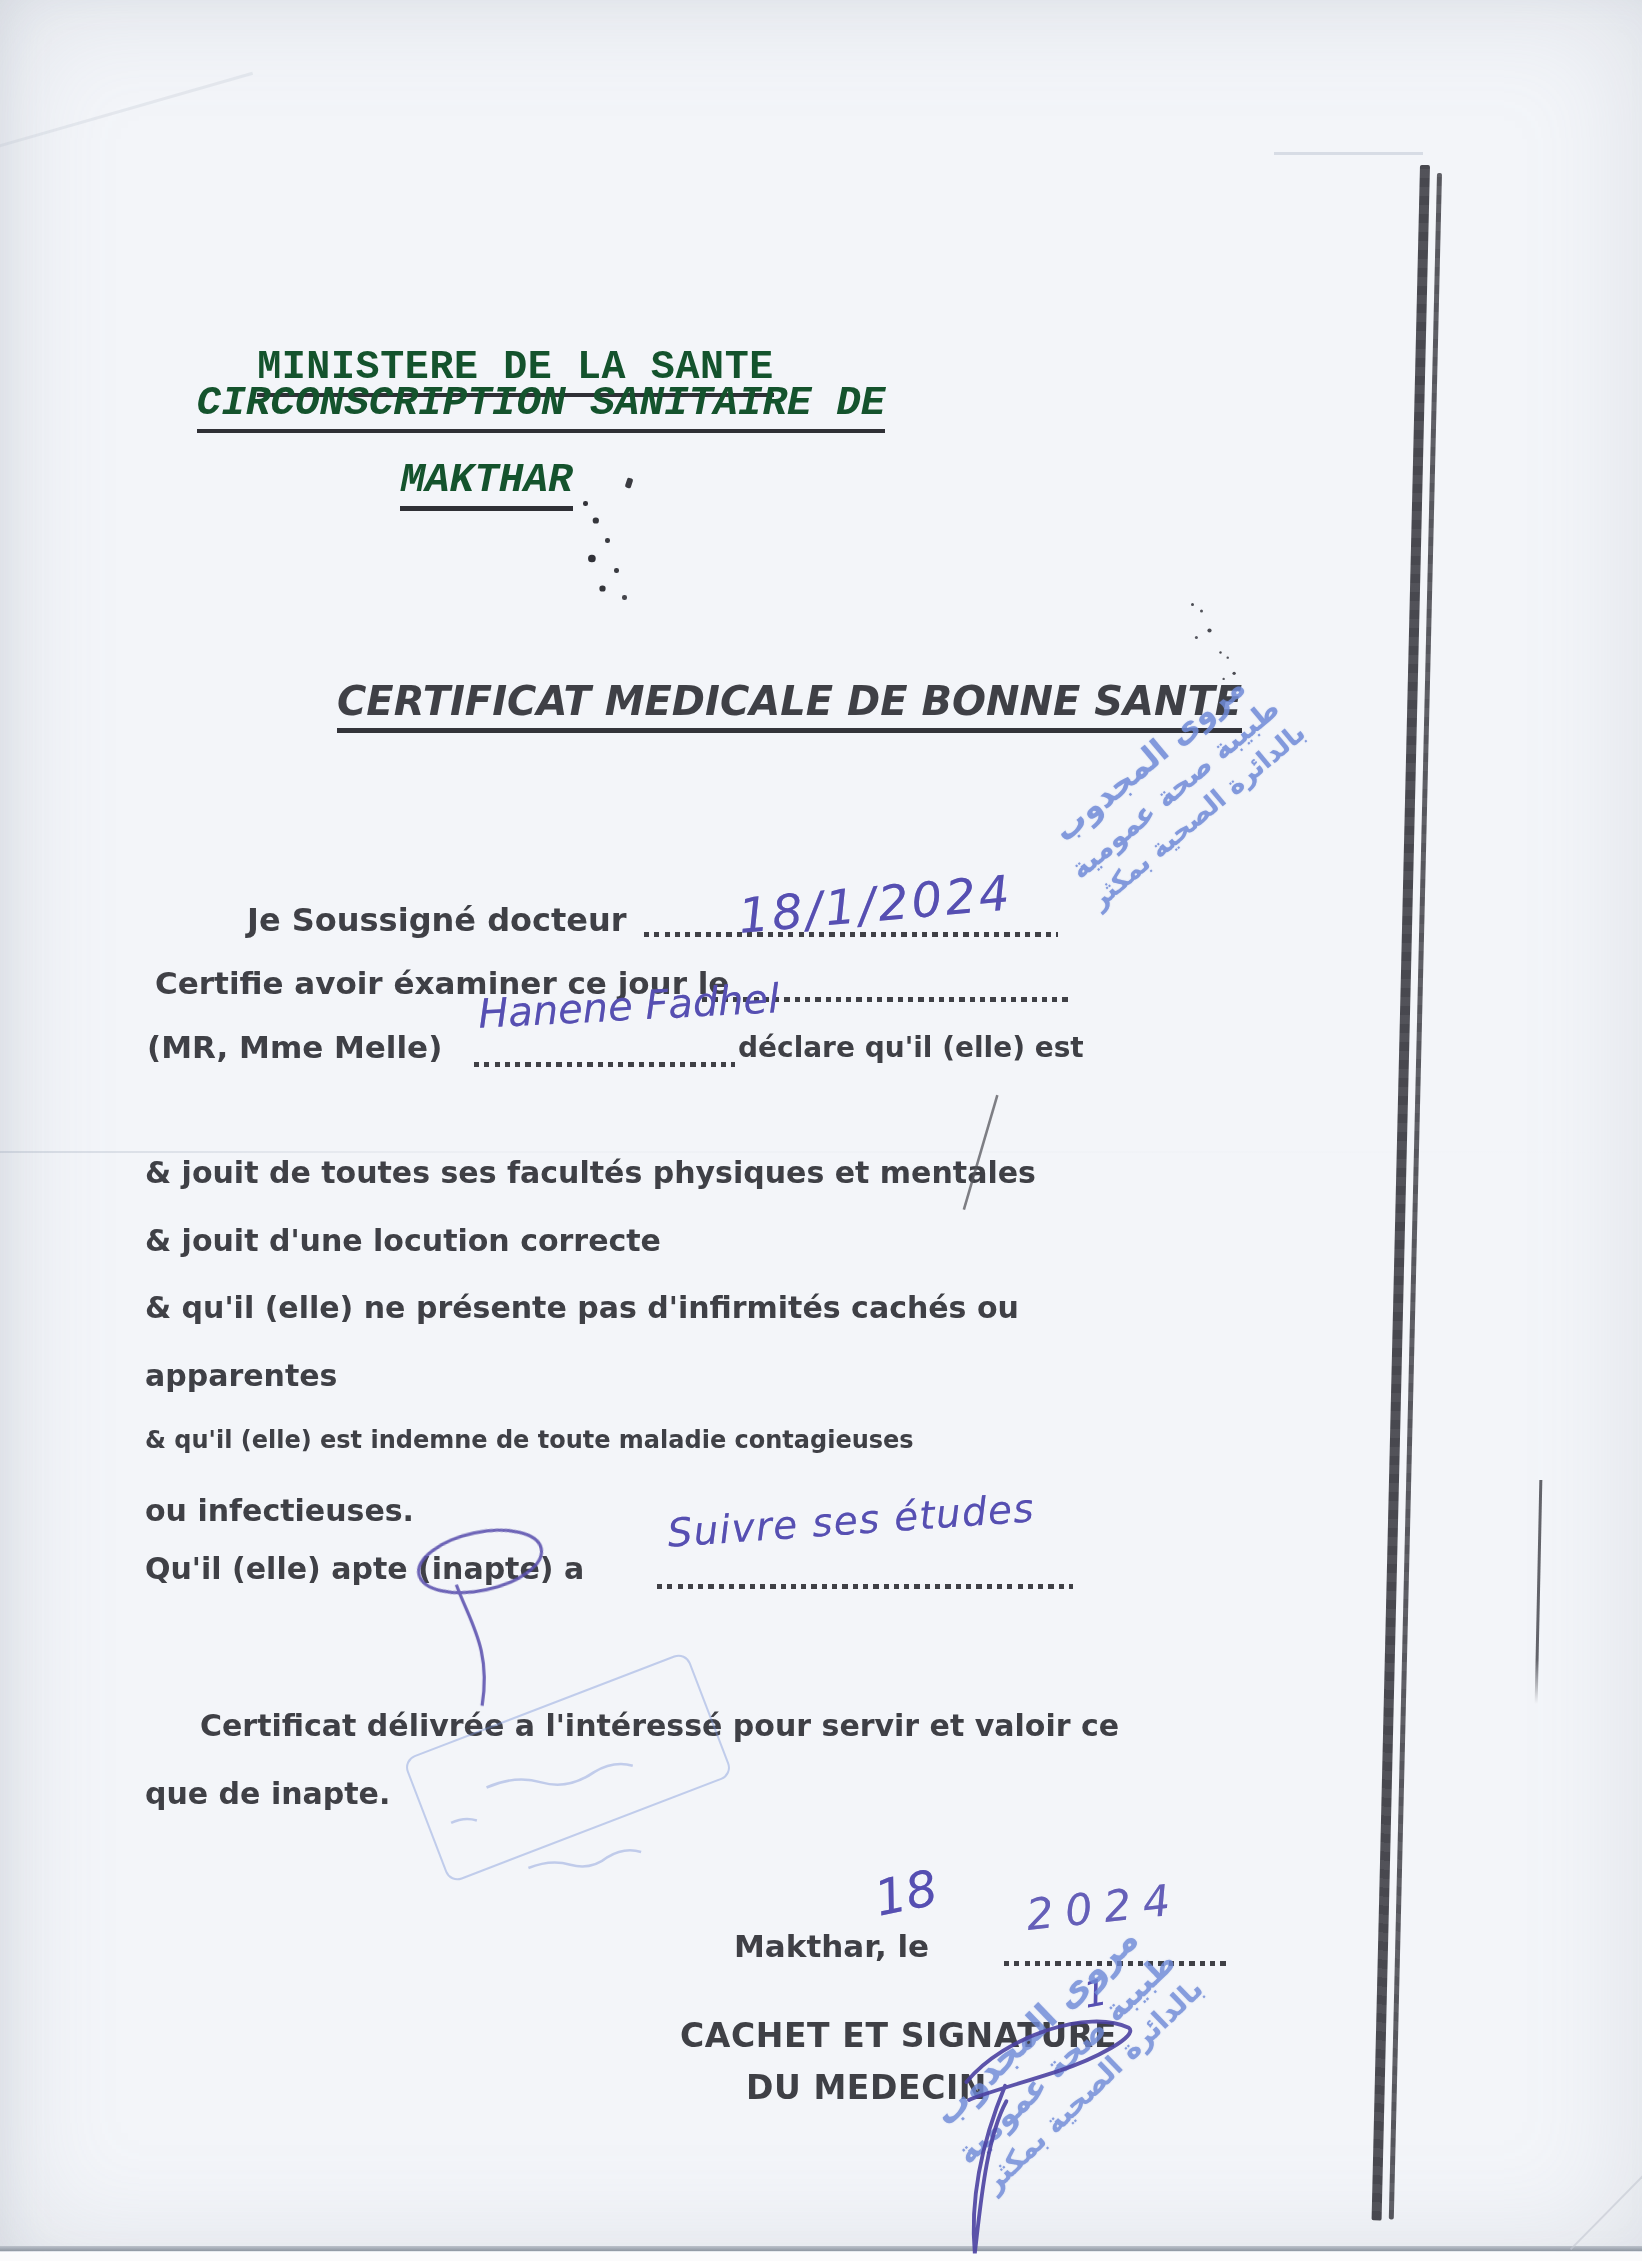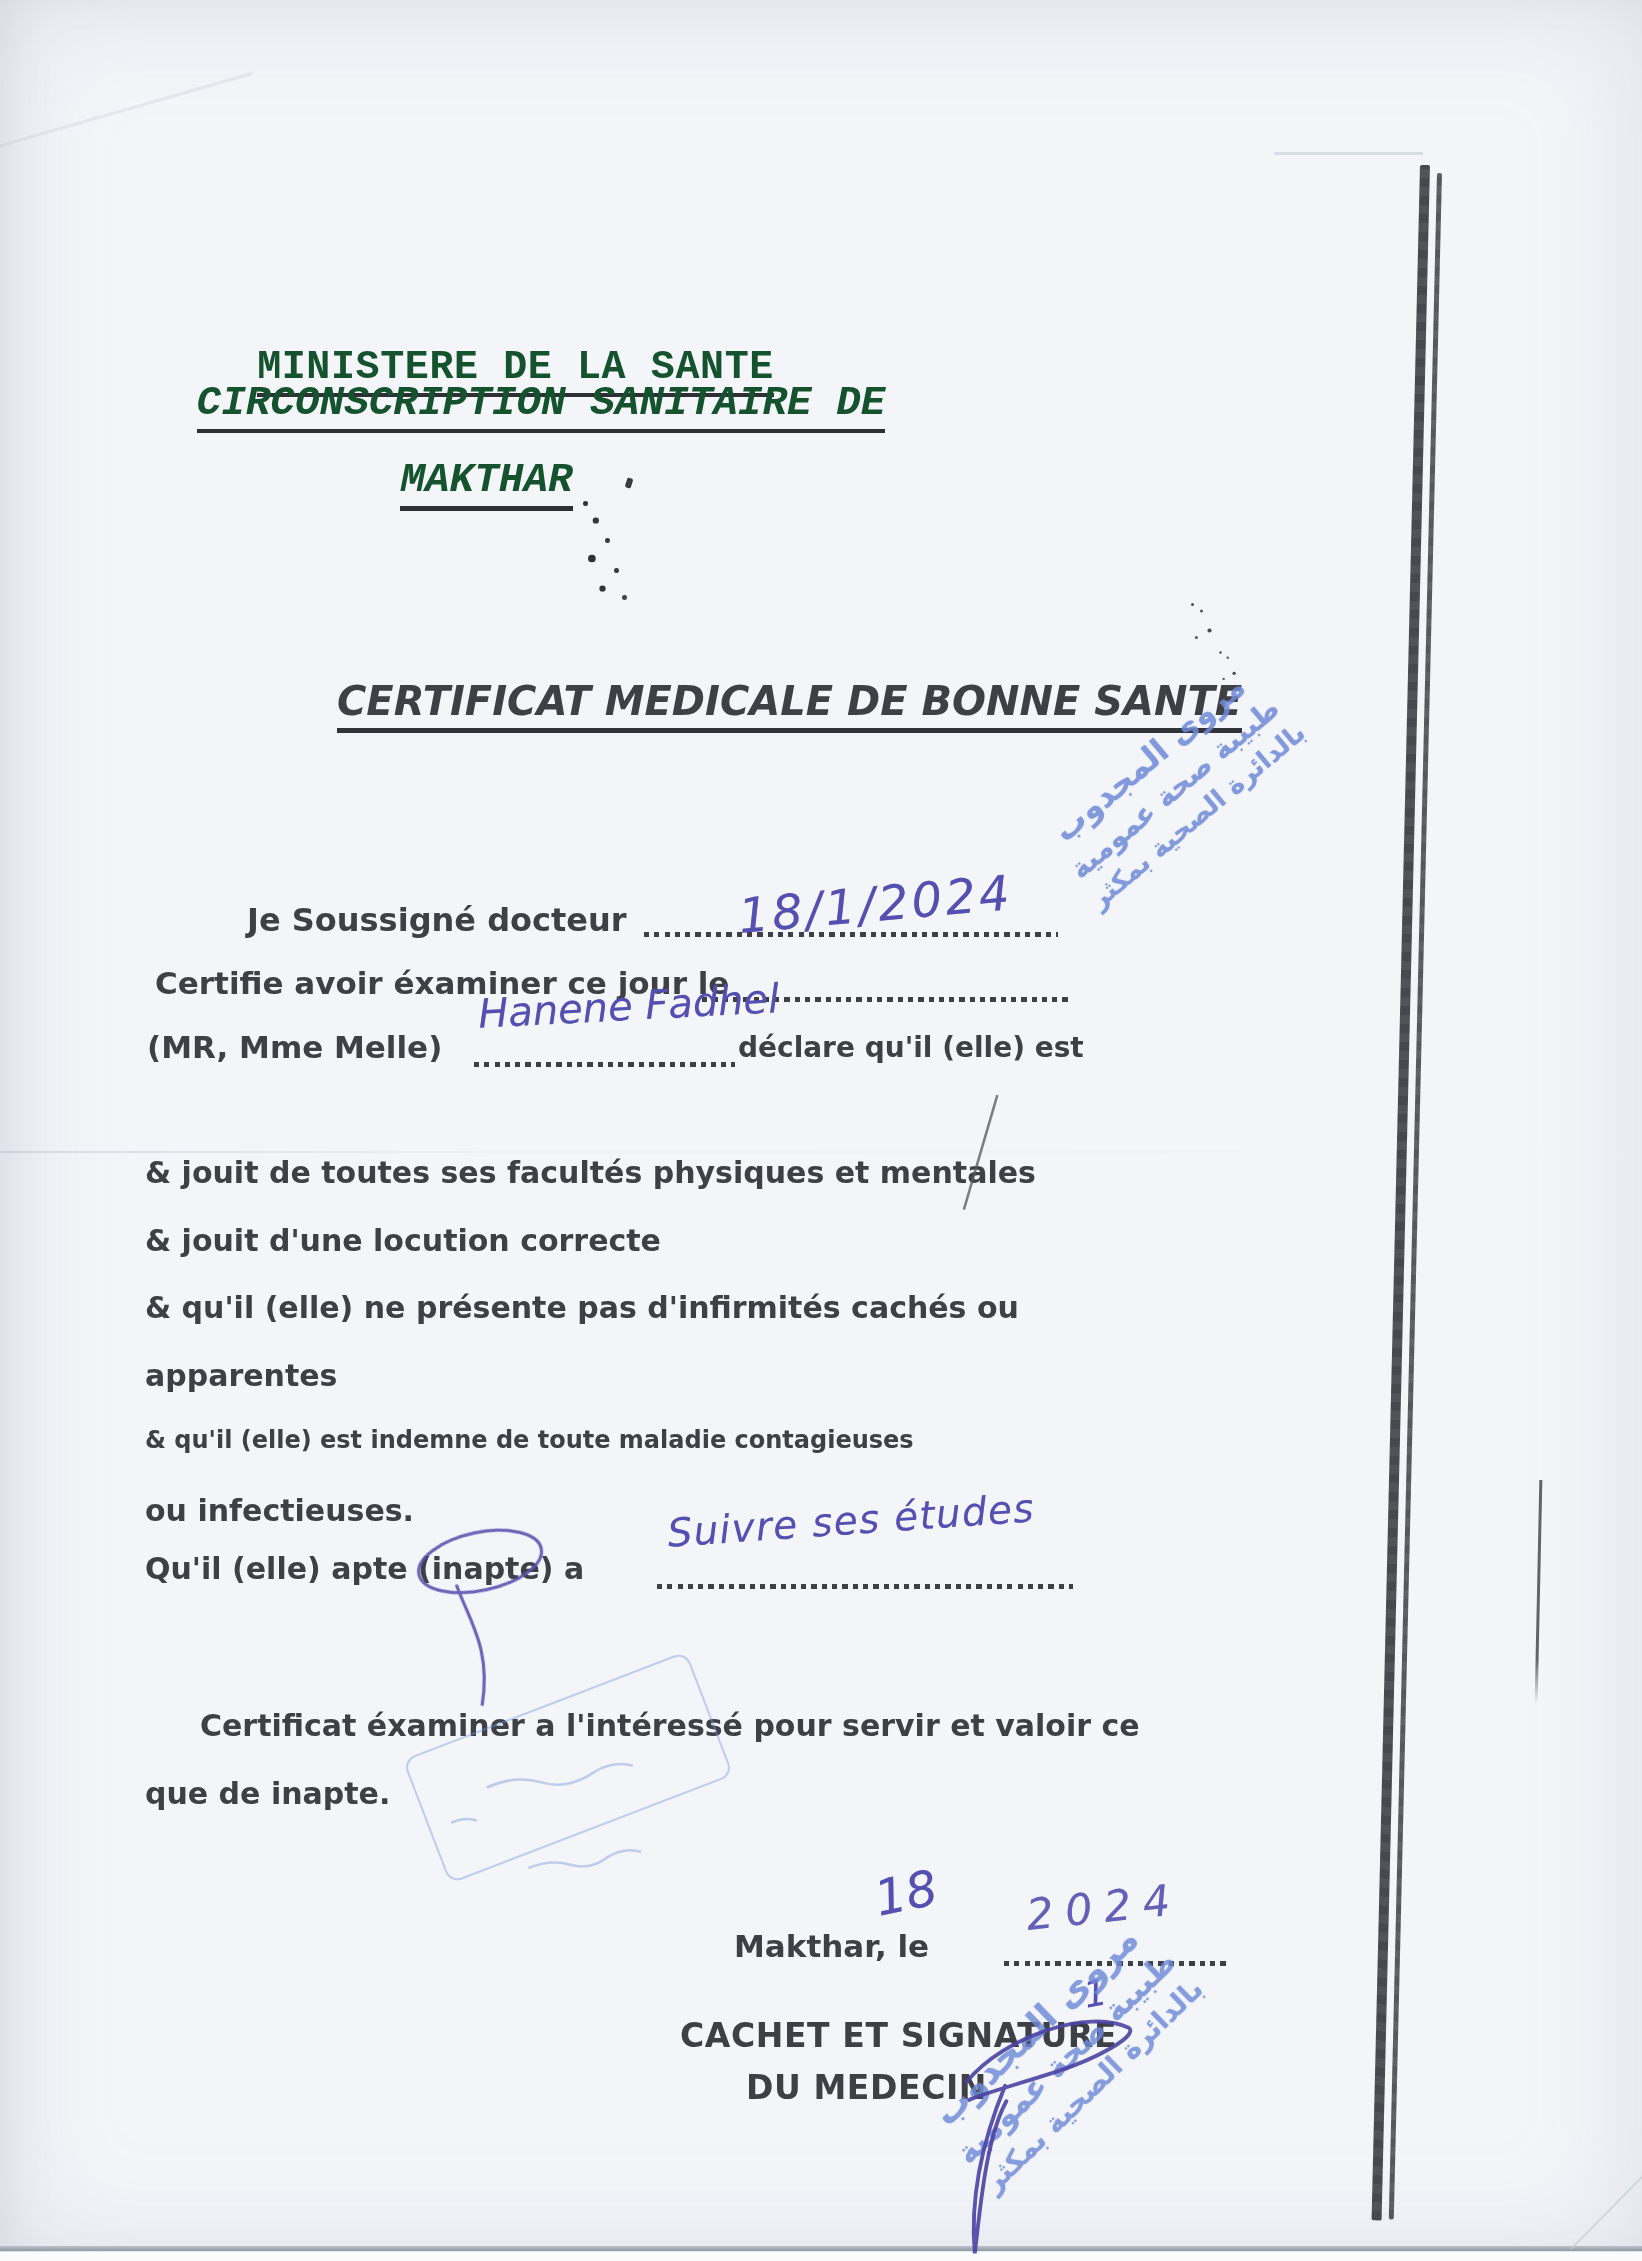--- a/index.html
+++ b/index.html
@@ -90,21 +90,21 @@
   <div class="abs print" style="left:145px;top:1155px;font-size:30px;">&amp; jouit de toutes ses facultés physiques et mentales</div>
   <div class="abs print" style="left:145px;top:1290px;font-size:30px;">&amp; qu'il (elle) ne présente pas d'infirmités cachés ou</div>
   <div class="abs print" style="left:145px;top:1358px;font-size:30px;">apparentes</div>
   <div class="abs print" style="left:145px;top:1426px;font-size:24px;">&amp; qu'il  (elle) est indemne de toute maladie contagieuses</div>
   <div class="abs print" style="left:145px;top:1493px;font-size:30px;">ou infectieuses.</div>
 
   <div class="abs print" style="left:145px;top:1551px;font-size:30px;">Qu'il (elle) apte (inapte) a</div>
   <div class="abs dots" style="left:657px;top:1584px;width:416px;"></div>
   <div class="abs hw" style="left:667px;top:1498px;font-size:39px;letter-spacing:1.3px;transform:rotate(-4deg);">Suivre ses études</div>
 
-  <div class="abs print" style="left:200px;top:1708px;font-size:30px;">Certificat éxaminer a l'intéressé pour servir et valoir ce</div>
+  <div class="abs print" style="left:200px;top:1708px;font-size:30px;">Certificat délivrée a l'intéressé pour servir et valoir ce</div>
   <div class="abs print" style="left:145px;top:1776px;font-size:30px;">que de inapte.</div>
 
   <div class="abs rect-stamp" style="left:416px;top:1701px;width:300px;height:129px;"></div>
 
   <div class="abs print" style="left:734px;top:1928px;font-size:31px;">Makthar, le</div>
   <div class="abs dots" style="left:1004px;top:1961px;width:227px;"></div>
   <div class="abs hw" style="left:875px;top:1865px;font-size:49px;transform:rotate(-12deg);">18</div>
   <div class="abs hw" style="left:1026px;top:1882px;font-size:43px;letter-spacing:11.6px;transform:rotate(-6deg);opacity:.9;">2024</div>
   <div class="abs hw" style="left:1084px;top:1973px;font-size:36px;transform:rotate(-10deg);">1</div>
 

